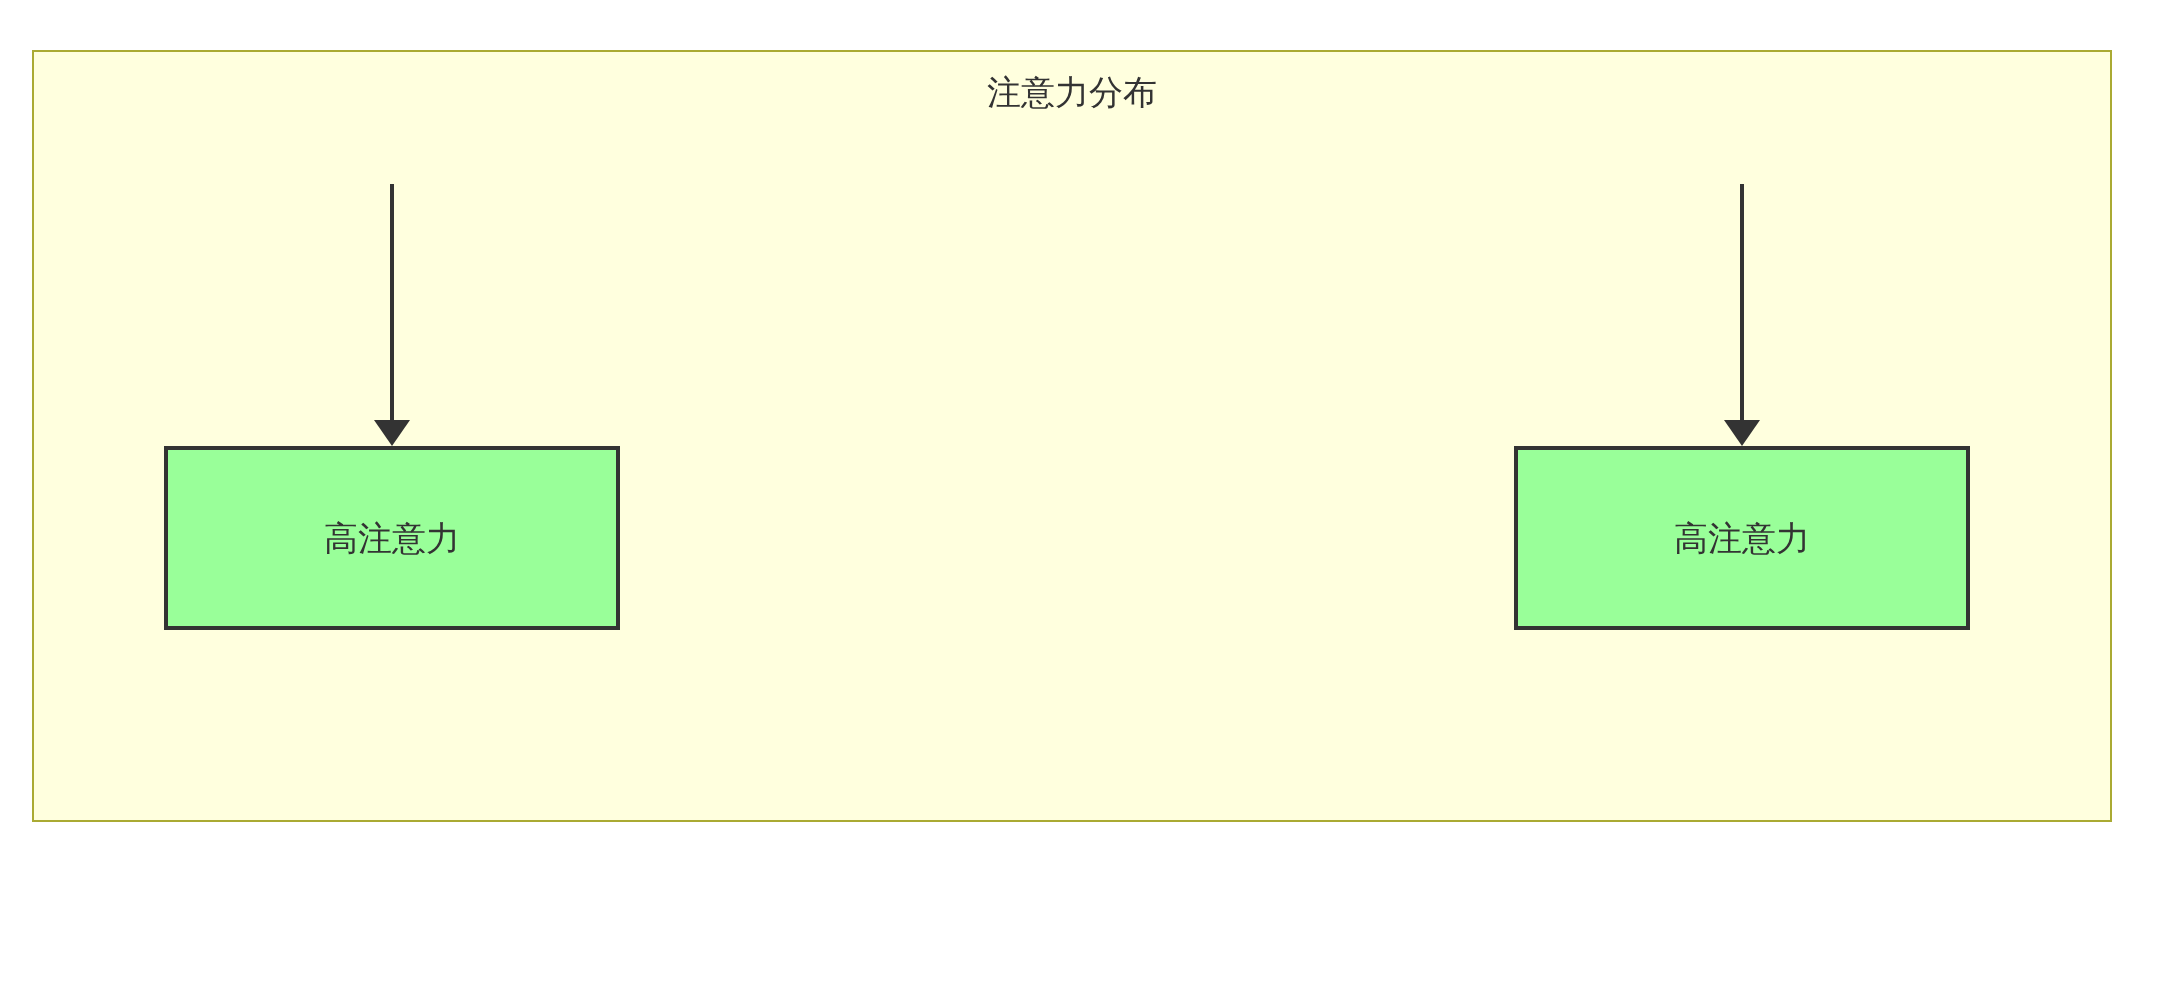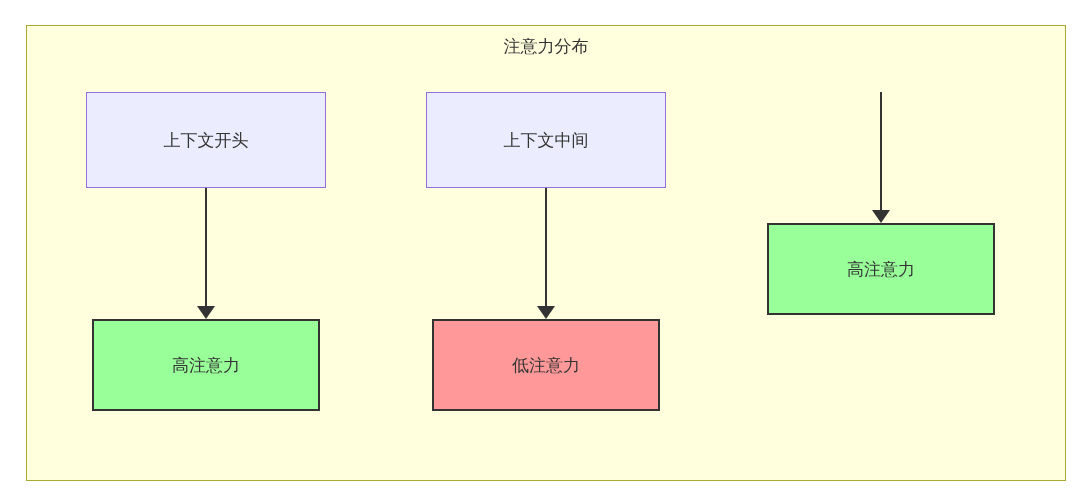--- a/index.html
+++ b/index.html
@@ -12,24 +12,24 @@
     font-family: "Liberation Sans", "DejaVu Sans", sans-serif;
     color: var(--text, #333333);
   }
   .stage {
     position: relative;
     width: 1080px;
     height: 496px;
   }
   .cluster {
     position: absolute;
-    left: 26px;
+    left: 16px;
     top: 25px;
     width: 1040px;
-    height: 456px;
+    height: 386px;
     background: var(--container-bg, #ffffde);
     border: 1.5px solid var(--container-border, #aaaa33);
   }
   .cluster-title {
     position: absolute;
     top: 9px;
     left: 0;
     right: 0;
     text-align: center;
     font-size: 17px;
@@ -88,44 +88,29 @@
   .result-low  { background: var(--low-bg, #ff9999); }
 </style>
 </head>
 <body>
 
 <div class="stage">
   <div class="cluster">
     <div class="cluster-title">注意力分布</div>
 
     <div class="column col-0">
-      <div class="node source-node">
-        <span>上下文开头</span>
-      </div>
       <div class="arrow">
         <div class="arrow-line"></div>
         <div class="arrow-head"></div>
       </div>
       <div class="node result-node result-high">
         <span>高注意力</span>
       </div>
     </div>
 
-    <div class="column col-1">
-      <div class="node source-node">
-        <span>上下文中间</span>
-      </div>
-      <div class="arrow">
-        <div class="arrow-line"></div>
-        <div class="arrow-head"></div>
-      </div>
-      <div class="node result-node result-low">
-        <span>低注意力</span>
-      </div>
-    </div>
 
     <div class="column col-2">
       <div class="arrow">
         <div class="arrow-line"></div>
         <div class="arrow-head"></div>
       </div>
       <div class="node result-node result-high">
         <span>高注意力</span>
       </div>
     </div>

